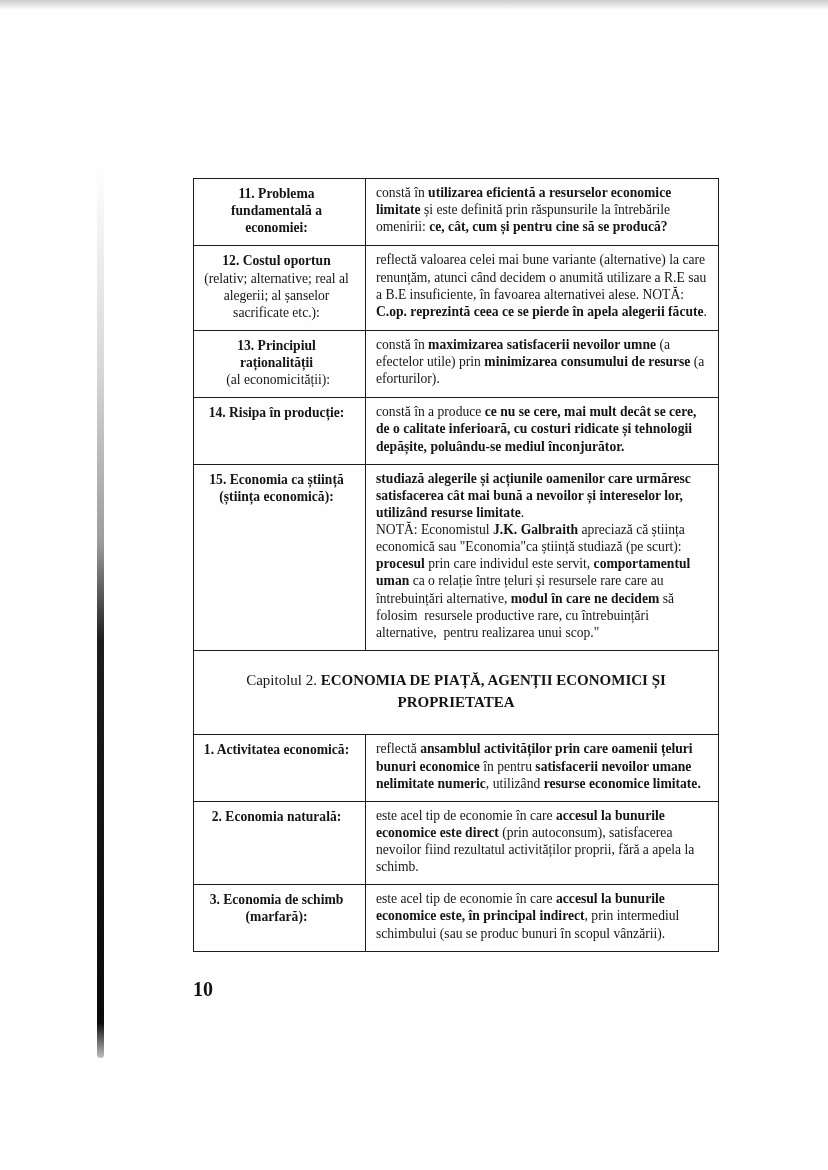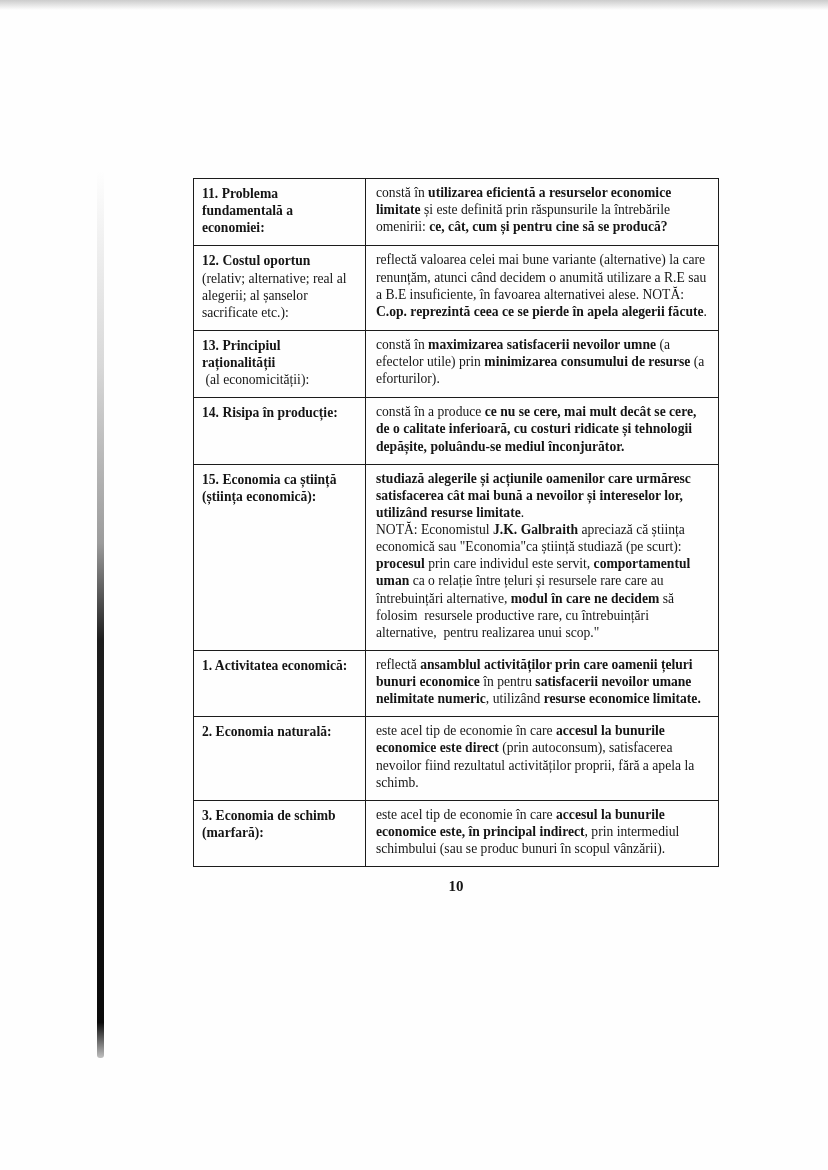--- a/index.html
+++ b/index.html
@@ -47,36 +47,36 @@
     line-height: 1.26;
   }
   .deftable td {
     border: 1px solid #1c1c1c;
     vertical-align: top;
     white-space: pre-wrap;
   }
   .term-cell {
     width: 172px;
     padding: 6px 14px 9px 8px;
+    text-align: center;
   }
   .def-cell {
     padding: 5px 8px 9px 10px;
   }
   span.b { font-weight: bold; }
   .heading-cell {
     text-align: center;
     padding: 19px 20px 21px;
     font-size: 15px;
     line-height: 1.45;
   }
   .pageno {
-    margin-top: 11px;
-    text-align: center;
+    margin-top: 26px;
     font-weight: bold;
-    font-size: 15px;
+    font-size: 20px;
   }
 </style>
 </head>
 <body>
 
 <div class="canvas">
   <div class="top-shade"></div>
   <div class="binding"></div>
 
   <div class="content">
@@ -100,20 +100,24 @@
             <td class="term-cell"><span class="b">14. Risipa în producție:</span></td>
             <td class="def-cell"><span>constă în a produce </span><span class="b">ce nu se cere, mai mult decât se cere, de o calitate inferioară, cu costuri ridicate și tehnologii depășite, poluându-se mediul înconjurător.</span></td>
           </tr>
           <tr>
             <td class="term-cell"><span class="b">15. Economia ca știință
 (știința economică):</span></td>
             <td class="def-cell"><span class="b">studiază alegerile și acțiunile oamenilor care urmăresc satisfacerea cât mai bună a nevoilor și intereselor lor, utilizând resurse limitate</span><span>.
 NOTĂ: Economistul </span><span class="b">J.K. Galbraith</span><span> apreciază că știința economică sau "Economia"ca știință studiază (pe scurt): </span><span class="b">procesul</span><span> prin care individul este servit, </span><span class="b">comportamentul uman</span><span> ca o relație între țeluri și resursele rare care au întrebuințări alternative, </span><span class="b">modul în care ne decidem</span><span> să folosim  resursele productive rare, cu întrebuințări alternative,  pentru realizarea unui scop."</span></td>
           </tr>
           <tr>
+            <td colspan="2" class="heading-cell"><span>Capitolul 2. </span><span class="b">ECONOMIA DE PIAȚĂ, AGENȚII ECONOMICI ȘI
+PROPRIETATEA</span></td>
+          </tr>
+          <tr>
             <td class="term-cell"><span class="b">1. Activitatea economică:</span></td>
             <td class="def-cell"><span>reflectă </span><span class="b">ansamblul activităților prin care oamenii țeluri bunuri economice</span><span> în pentru </span><span class="b">satisfacerii nevoilor umane nelimitate numeric</span><span>, utilizând </span><span class="b">resurse economice limitate.</span></td>
           </tr>
           <tr>
             <td class="term-cell"><span class="b">2. Economia naturală:</span></td>
             <td class="def-cell"><span>este acel tip de economie în care </span><span class="b">accesul la bunurile economice este direct</span><span> (prin autoconsum), satisfacerea nevoilor fiind rezultatul activităților proprii, fără a apela la schimb.</span></td>
           </tr>
           <tr>
             <td class="term-cell"><span class="b">3. Economia de schimb
 (marfară):</span></td>

